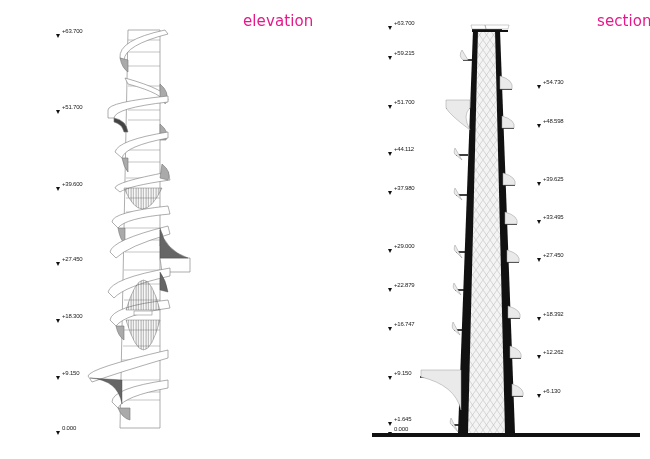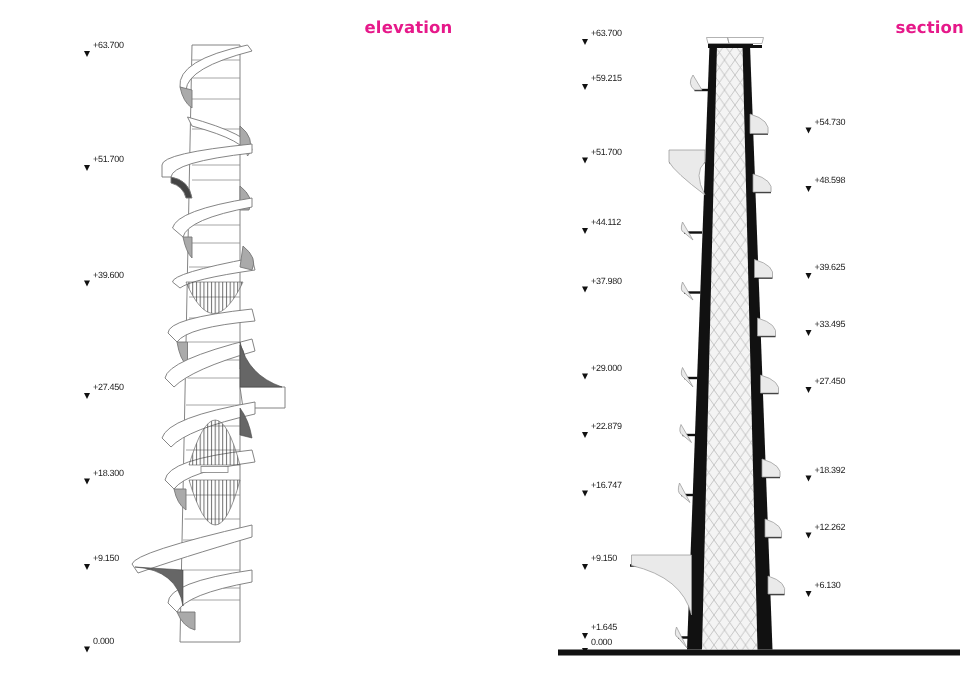--- a/index.html
+++ b/index.html
@@ -1,18 +1,18 @@
 <!DOCTYPE html>
 <html><head>
   <meta charset="utf-8">
   <style>
     html, body { margin: 0; padding: 0; background: #ffffff; }
     body { width: 650px; height: 459px; position: relative; overflow: hidden;
            font-family: "Liberation Sans", sans-serif; }
-    .title { position: absolute; color: #e6198a; font-weight: bold; font-size: 11px;
+    .title { position: absolute; color: #e6198a; font-weight: normal; font-size: 15px;
              font-family: "DejaVu Sans", sans-serif; letter-spacing: 0.1px; }
     .lvl { position: absolute; font-size: 6px; color: #222; white-space: nowrap;
            font-family: "Liberation Sans", sans-serif; letter-spacing: -0.2px; }
     .lvl .tri { display: inline-block; width: 0; height: 0;
                 border-left: 2.5px solid transparent; border-right: 2.5px solid transparent;
                 border-top: 4px solid #111; position: absolute; left: -6px; top: 6px; }
     svg { position: absolute; left: 0; top: 0; }
   </style>
 </head>
 <body>

